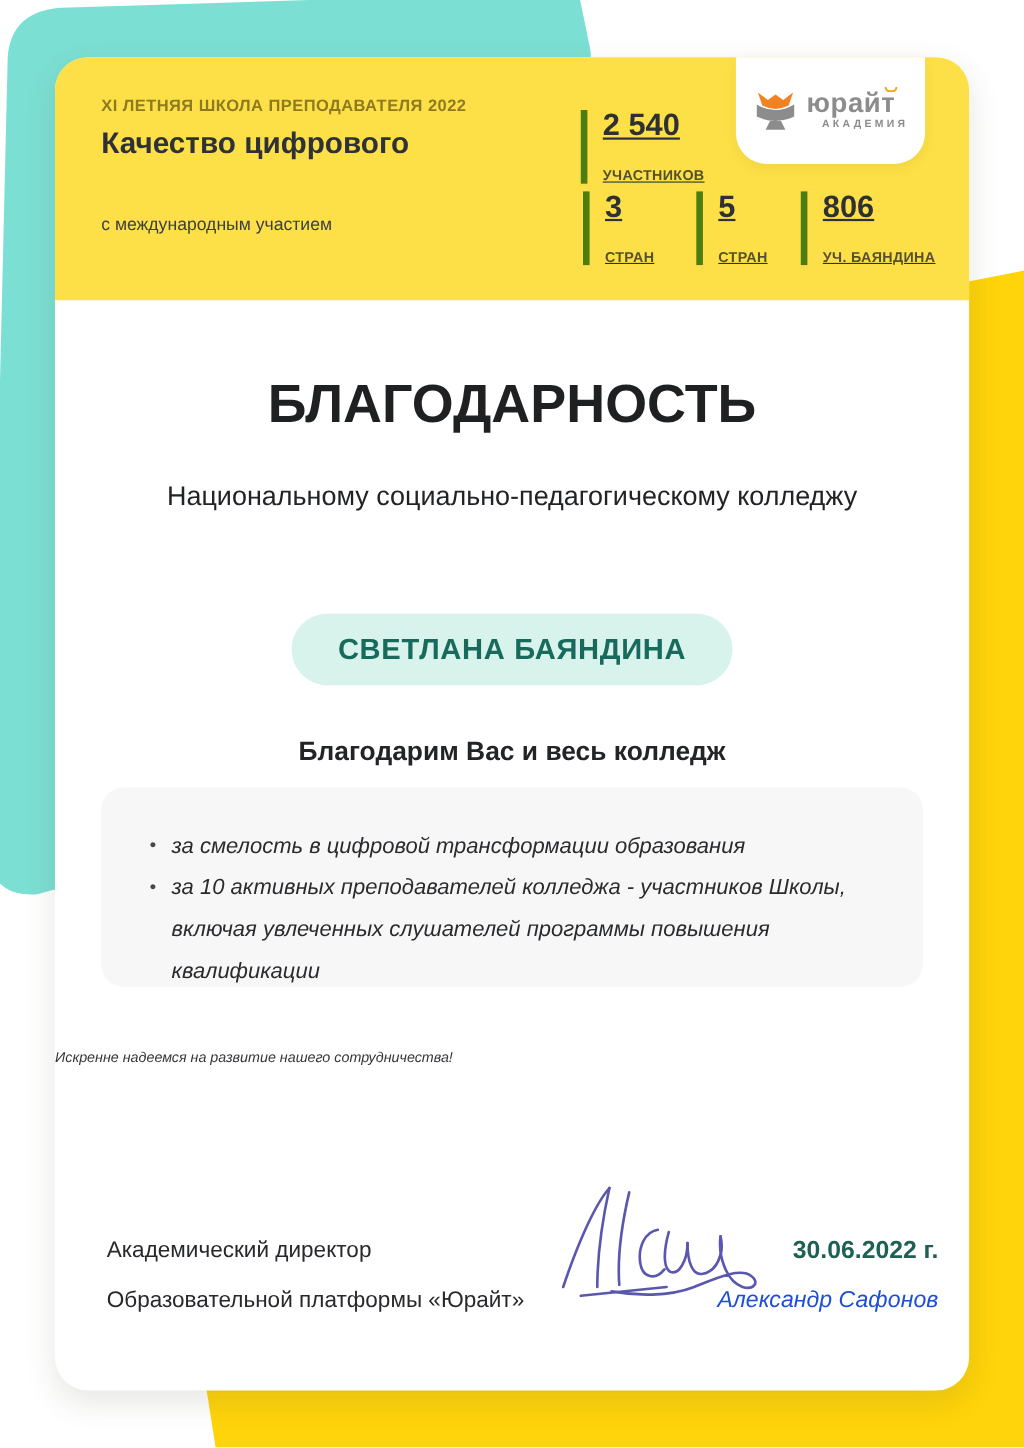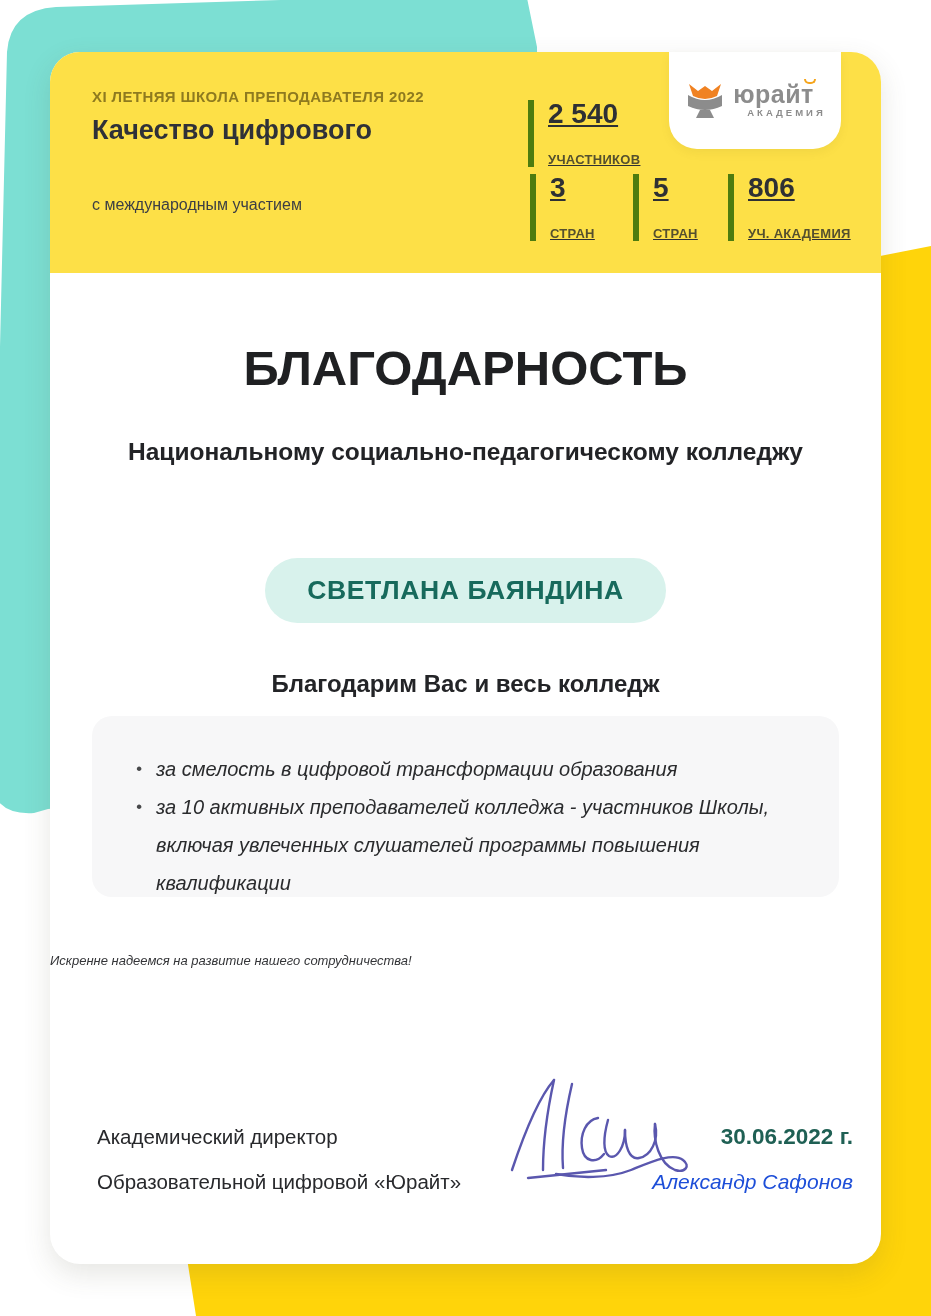--- a/index.html
+++ b/index.html
@@ -84,21 +84,21 @@
   
   .doc-title {
     position:absolute; left:0; right:0; top:288px;
     text-align:center;
     font-size:49px; font-weight:bold; letter-spacing:0;
     color:#1f2022;
   }
   .recipient {
     position:absolute; left:65px; right:65px; top:383px;
     text-align:center;
-    font-size:24.5px; font-weight:700; line-height:34px;
+    font-size:24.5px; font-weight:400; line-height:34px;
     color:#222326;
   }
   .person-pill-wrap {
     position:absolute; left:0; right:0; top:506px;
     display:flex; justify-content:center;
   }
   .person-pill {
     background:#d8f2ec;
     color:#176a5c;
     font-size:26.5px; font-weight:bold; letter-spacing:.6px;
@@ -178,21 +178,21 @@
     <div class="stat stat-2">
       <div class="v">3</div>
       <div class="l">СТРАН</div>
     </div>
     <div class="stat stat-3">
       <div class="v">5</div>
       <div class="l">СТРАН</div>
     </div>
     <div class="stat stat-4">
       <div class="v">806</div>
-      <div class="l">УЧ. АКАДЕМИЯ</div>
+      <div class="l">УЧ. БАЯНДИНА</div>
     </div>
 
     <div class="logo-box">
       <div class="logo-inner">
         <svg width="42" height="40" viewBox="0 0 42 40" aria-hidden="true">
           <path d="M5 3 L14 10 L21 5 L28 10 L37 3 L33 15 Q21 21 9 15 Z" fill="#f08222"></path>
           <path d="M4 14 Q21 24 38 14 L38 25 Q21 33 4 25 Z" fill="#8c8c8c"></path>
           <path d="M16 29 L26 29 L30 37 L12 37 Z" fill="#8c8c8c"></path>
         </svg>
         <div class="logo-text">
@@ -217,21 +217,21 @@
     <ul>
       <li>за смелость в цифровой трансформации образования</li>
       <li>за 10 активных преподавателей колледжа - участников Школы, включая увлеченных слушателей программы повышения квалификации</li>
     </ul>
   </div>
 
   <div class="hope-line">Искренне надеемся на развитие нашего сотрудничества!</div>
 
   <div class="signoff-left">
     <div>Академический директор</div>
-    <div>Образовательной цифровой «Юрайт»</div>
+    <div>Образовательной платформы «Юрайт»</div>
   </div>
 
   <svg class="signature-svg" width="210" height="120" viewBox="0 0 210 120" aria-hidden="true">
     <g fill="none" stroke="#5a57ae" stroke-width="2.4" stroke-linecap="round">
       <path d="M14 96 C 26 60, 42 22, 56 6"></path>
       <path d="M56 6 C 49 38, 45 68, 45 96"></path>
       <path d="M74 10 C 67 40, 63 68, 65 94"></path>
       <path d="M100 44 C 88 46, 82 60, 84 74 C 86 88, 98 90, 106 80"></path>
       <path d="M110 46 C 105 64, 105 78, 111 82 C 119 86, 127 72, 127 56"></path>
       <path d="M127 56 C 127 72, 131 86, 141 84 C 153 82, 161 66, 157 50"></path>

